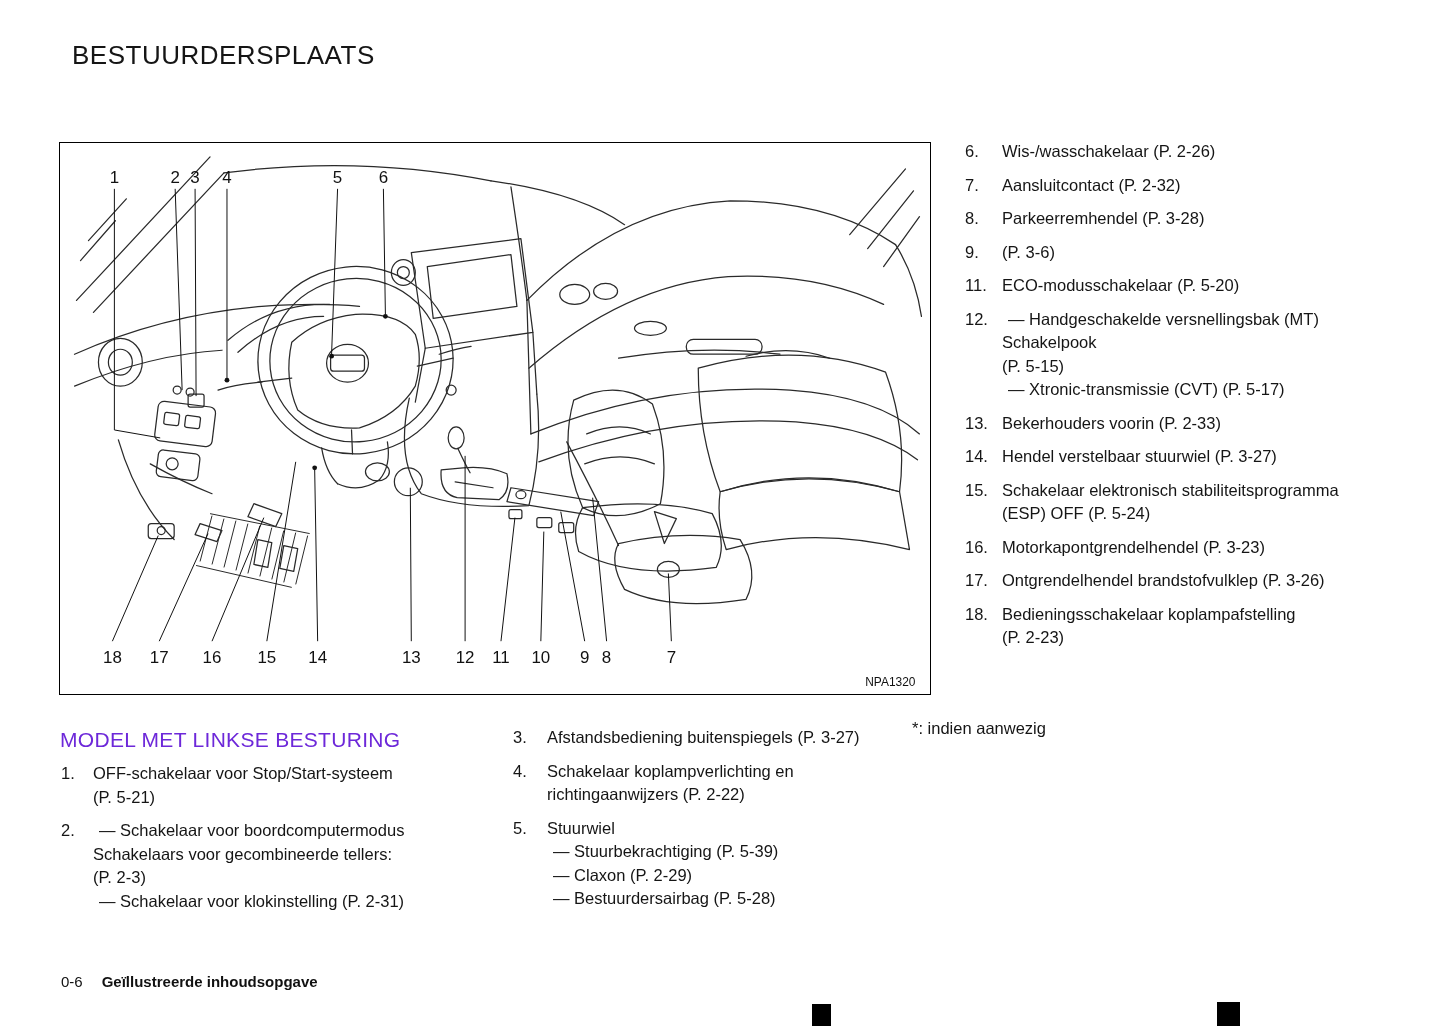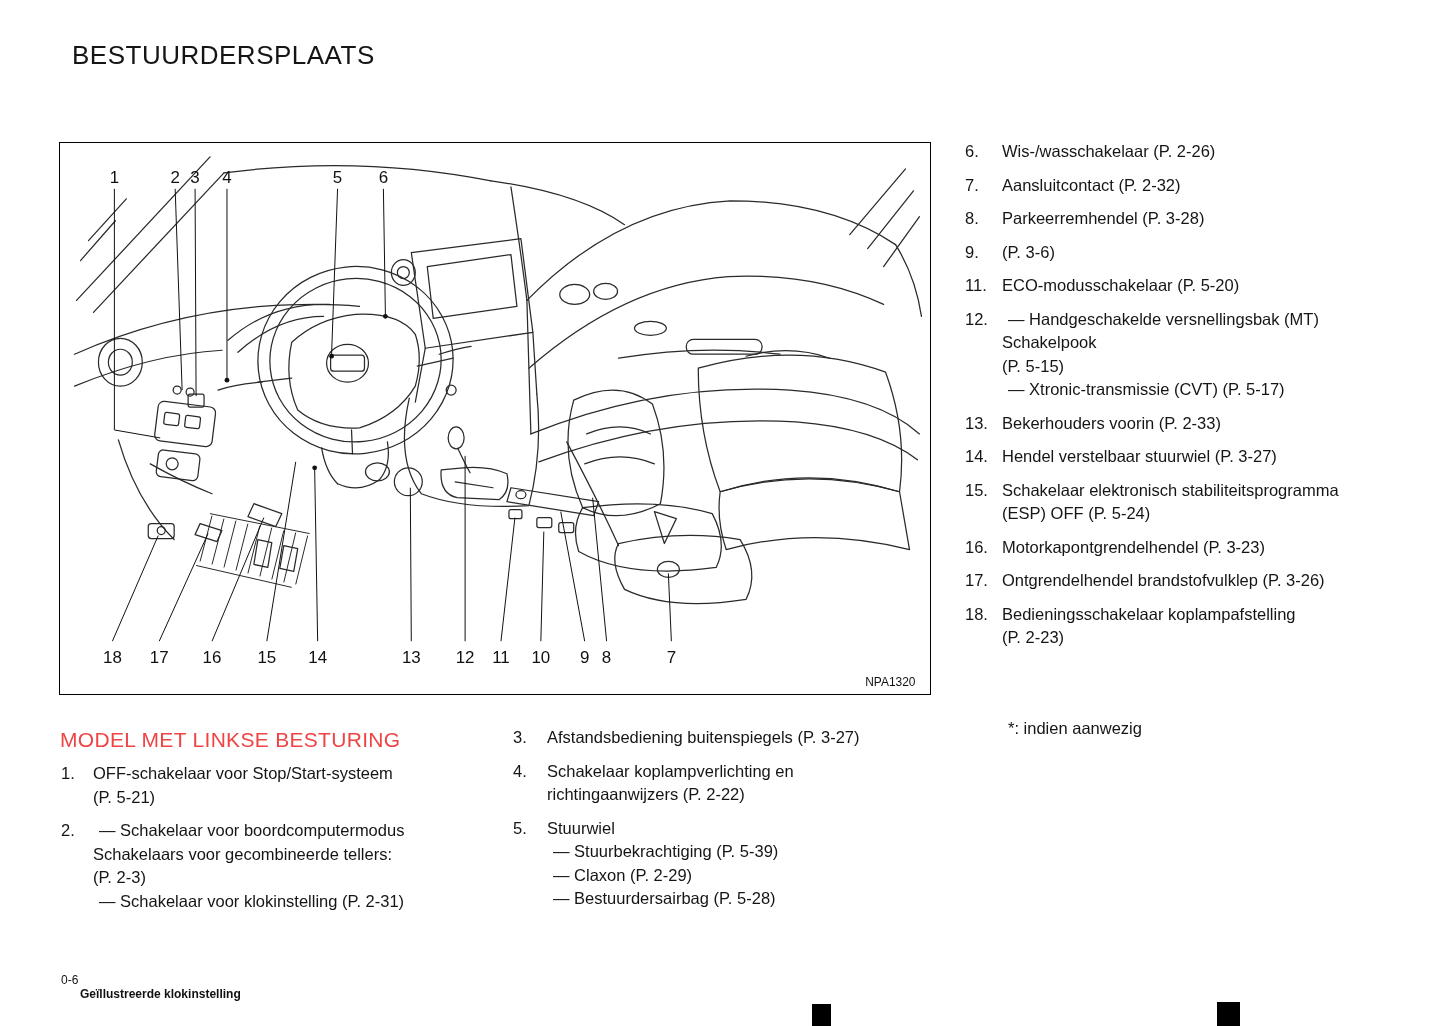--- a/index.html
+++ b/index.html
@@ -41,35 +41,34 @@
   .middle-col .legend-num { width: 34px; }
   .legend-body { flex: 1; }
   .legend-line.dash { padding-left: 6px; }
 
   .subtitle {
     position: absolute;
     left: 60px; top: 728px;
     font-size: 21px;
     font-weight: 400;
     letter-spacing: 0.3px;
-    color: #ef4444;
+    color: #6d28d9;
   }
   .footnote {
     position: absolute;
-    left: 1008px; top: 719px;
+    left: 912px; top: 719px;
     font-size: 16.5px;
     color: #151515;
   }
   .page-footer {
     position: absolute;
     left: 61px; top: 973px;
-    font-size: 12px;
+    font-size: 15px;
     display: flex;
-    align-items: flex-start;
-    flex-direction: column;
+    align-items: flex-end;
   }
   .page-footer .section { font-weight: 700; margin-left: 19px; }
 
   .tab-marker { position: absolute; background: #000; }
   .tab-marker.one { left: 812px; top: 1004px; width: 19px; height: 22px; }
   .tab-marker.two { left: 1217px; top: 1002px; width: 23px; height: 24px; }
 </style>
 </head>
 <body>
 
@@ -368,17 +367,17 @@
         <div class="legend-line">Stuurwiel</div>
         <div class="legend-line dash">— Stuurbekrachtiging (P. 5-39)</div>
         <div class="legend-line dash">— Claxon (P. 2-29)</div>
         <div class="legend-line dash">— Bestuurdersairbag (P. 5-28)</div>
       </span>
     </div>
   </div>
 
 <div class="page-footer">
   <span class="pagenum">0-6</span>
-  <span class="section">Geïllustreerde klokinstelling</span>
+  <span class="section">Geïllustreerde inhoudsopgave</span>
 </div>
 
 <div class="tab-marker one"></div>
 <div class="tab-marker two"></div>
 
 </body></html>

